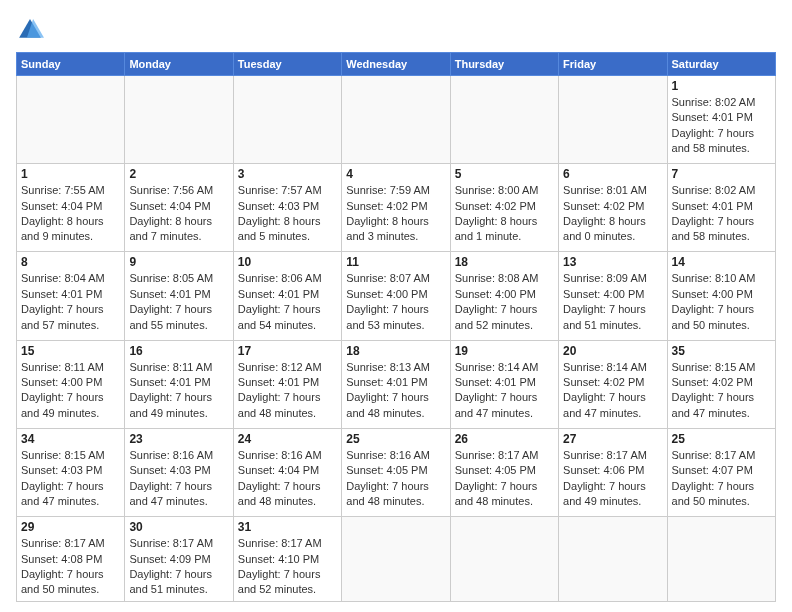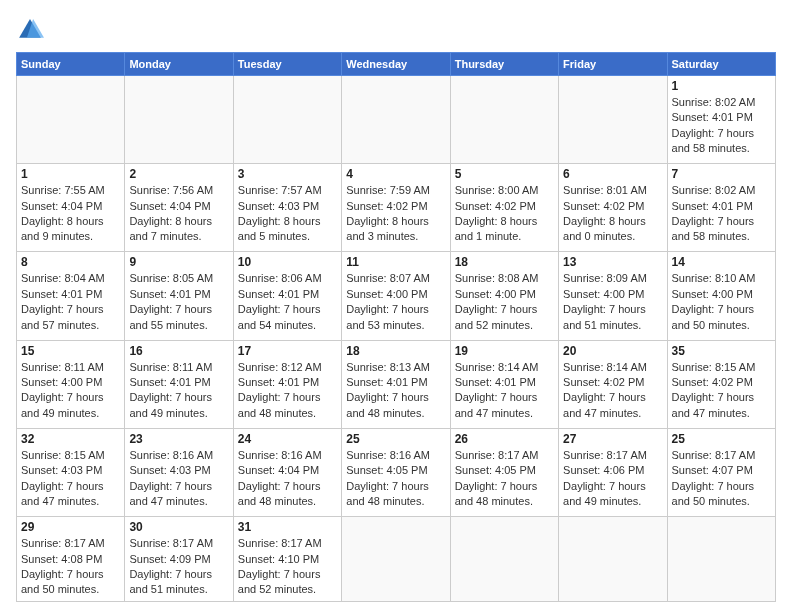--- a/index.html
+++ b/index.html
@@ -268,21 +268,21 @@
         </td>
           <td>
           <span class="day-num">35</span>
           <div class="day-info">
             Sunrise: 8:15 AM<br>Sunset: 4:02 PM<br>Daylight: 7 hours<br>and 47 minutes.
           </div>
         </td>
         </tr>
         <tr>
           <td>
-          <span class="day-num">32</span>
+          <span class="day-num">34</span>
           <div class="day-info">
             Sunrise: 8:15 AM<br>Sunset: 4:03 PM<br>Daylight: 7 hours<br>and 47 minutes.
           </div>
         </td>
           <td>
           <span class="day-num">23</span>
           <div class="day-info">
             Sunrise: 8:16 AM<br>Sunset: 4:03 PM<br>Daylight: 7 hours<br>and 47 minutes.
           </div>
         </td>

